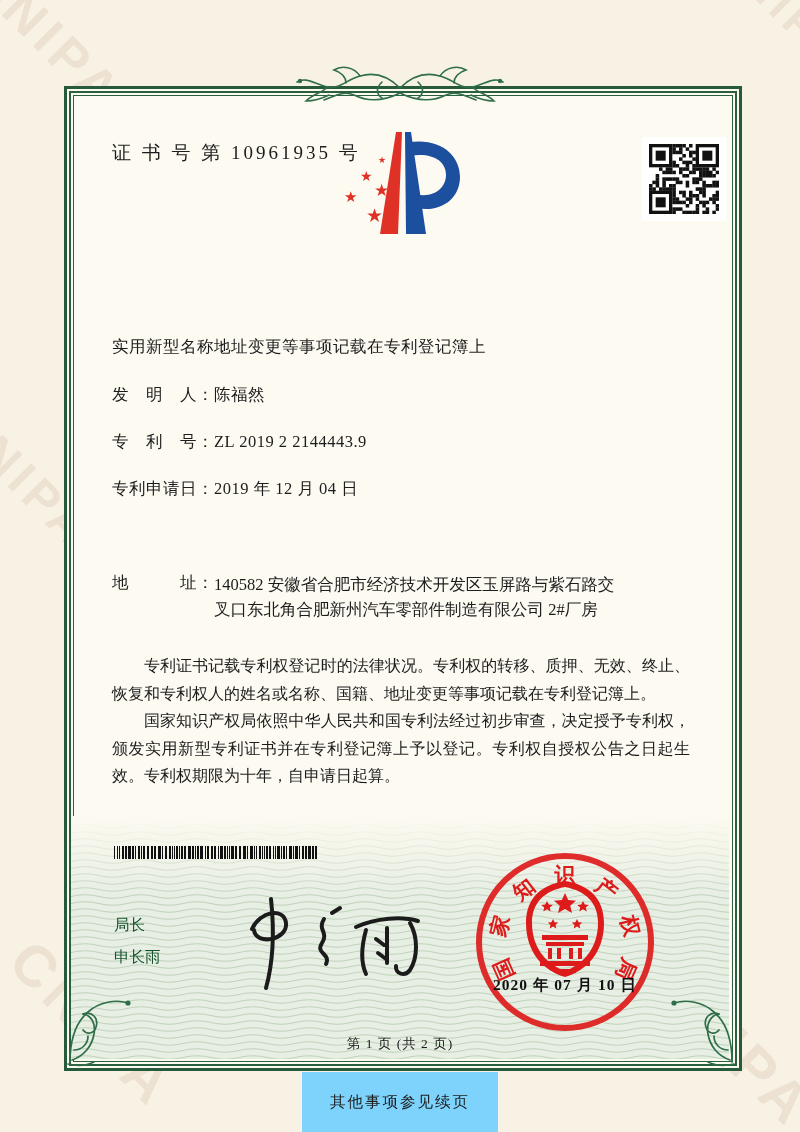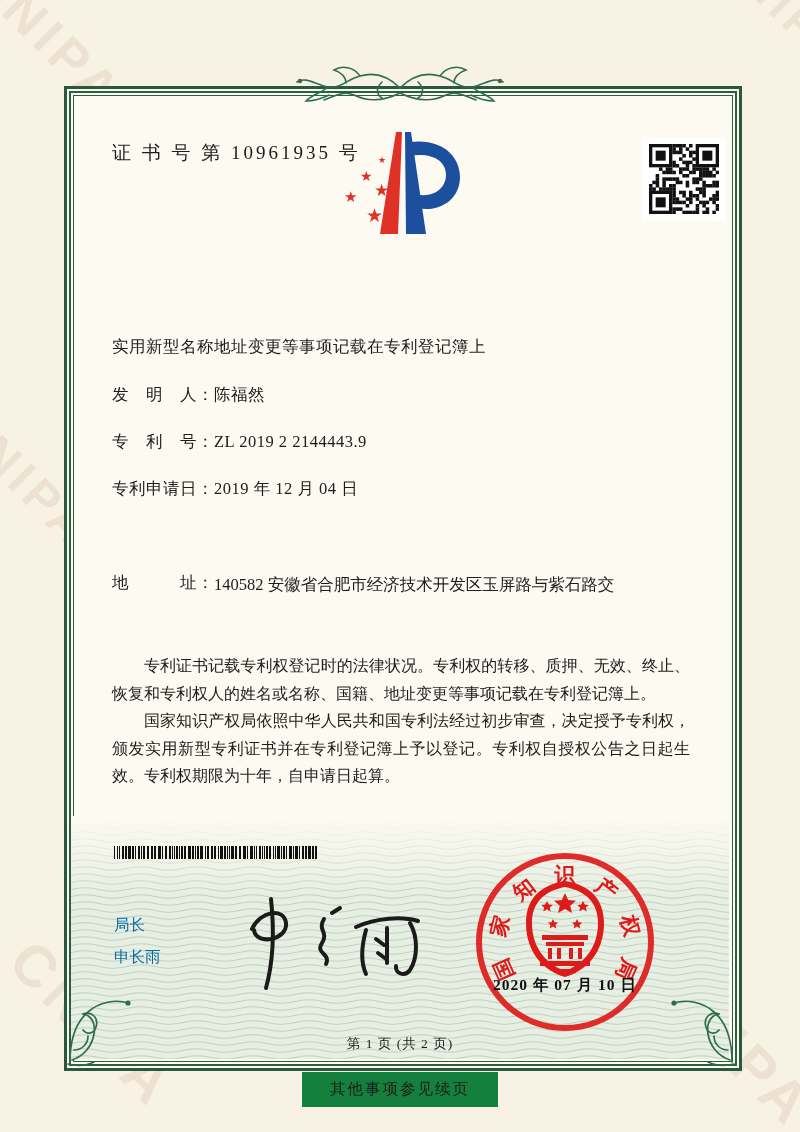--- a/index.html
+++ b/index.html
@@ -43,33 +43,33 @@
   .addr-val{display:inline-block;vertical-align:top;white-space:normal;width:480px;line-height:25px;}
   
   .paras{position:absolute;left:112px;top:652px;width:578px;font-size:16px;
          line-height:27.5px;text-align:justify;}
   .paras p{margin:0;text-indent:2em;}
   
   .barcode{position:absolute;left:114px;top:846px;height:13px;display:flex;align-items:stretch;}
   .barcode i{display:block;background:#111;}
   .barcode em{display:block;}
   .sig-label{position:absolute;left:114px;font-family:"Liberation Sans","DejaVu Sans",sans-serif;
-             font-size:15.5px;color:#0369a1;}
+             font-size:15.5px;color:#14532d;}
   .sig-pos{top:915px;} .sig-name{top:947px;}
   .signature{position:absolute;left:238px;top:893px;}
   .seal{position:absolute;left:476px;top:853px;width:178px;height:178px;}
   .seal .ring{position:absolute;inset:0;border:6px solid rgba(221,27,27,.92);border-radius:50%;}
   .seal-char{position:absolute;left:50%;top:50%;font-size:21px;font-weight:700;
              color:#dd1b1b;font-family:"Liberation Serif","DejaVu Serif",serif;}
   .seal .emblem{position:absolute;left:44px;top:26px;}
   .seal-date{position:absolute;left:-10px;top:122px;width:198px;text-align:center;
              font-size:15.5px;font-weight:700;color:#111;letter-spacing:1px;}
   .page-info{position:absolute;left:0;top:1035px;width:100%;text-align:center;font-size:13.5px;letter-spacing:1px;}
   .footer-note{position:absolute;left:0;top:1072px;width:100%;text-align:center;}
-  .footer-note span{display:inline-block;background:#15803d;padding:7px 28px;font-size:15.5px;letter-spacing:2px;}
+  .footer-note span{display:inline-block;background:#7dd3fc;padding:20px 28px;font-size:15.5px;letter-spacing:2px;}
   
   .orn-top{position:absolute;left:290px;top:60px;z-index:4;}
   .corner{position:absolute;z-index:4;}
   .corner.bl{left:62px;top:990px;}
   .corner.br{left:660px;top:990px;transform:scaleX(-1);}
 </style>
 </head>
 <body>
 
 <div class="page">
@@ -321,21 +321,21 @@
     <div class="row" style="top:384px;">
       <span class="lab">发　明　人：</span><span class="val">陈福然</span>
     </div>
     <div class="row" style="top:431px;">
       <span class="lab">专　利　号：</span><span class="val">ZL 2019 2 2144443.9</span>
     </div>
     <div class="row" style="top:478px;">
       <span class="lab">专利申请日：</span><span class="val">2019 年 12 月 04 日</span>
     </div>
     <div class="row" style="top:572px;">
-      <span class="lab" style="vertical-align:top;">地　　　址：</span><span class="addr-val"><span>140582 安徽省合肥市经济技术开发区玉屏路与紫石路交</span><br></span>
+      <span class="lab" style="vertical-align:top;">地　　　址：</span><span class="addr-val"><span>140582 安徽省合肥市经济技术开发区玉屏路与紫石路交</span><br><span>叉口东北角合肥新州汽车零部件制造有限公司 2#厂房</span></span>
     </div>
 
     <div class="paras">
       <p>专利证书记载专利权登记时的法律状况。专利权的转移、质押、无效、终止、恢复和专利权人的姓名或名称、国籍、地址变更等事项记载在专利登记簿上。</p>
       <p>国家知识产权局依照中华人民共和国专利法经过初步审查，决定授予专利权，颁发实用新型专利证书并在专利登记簿上予以登记。专利权自授权公告之日起生效。专利权期限为十年，自申请日起算。</p>
     </div>
 
     <div class="barcode" id="barcode">
         <i style="width: 1px;"></i>
         <em style="width: 2px;"></em>

